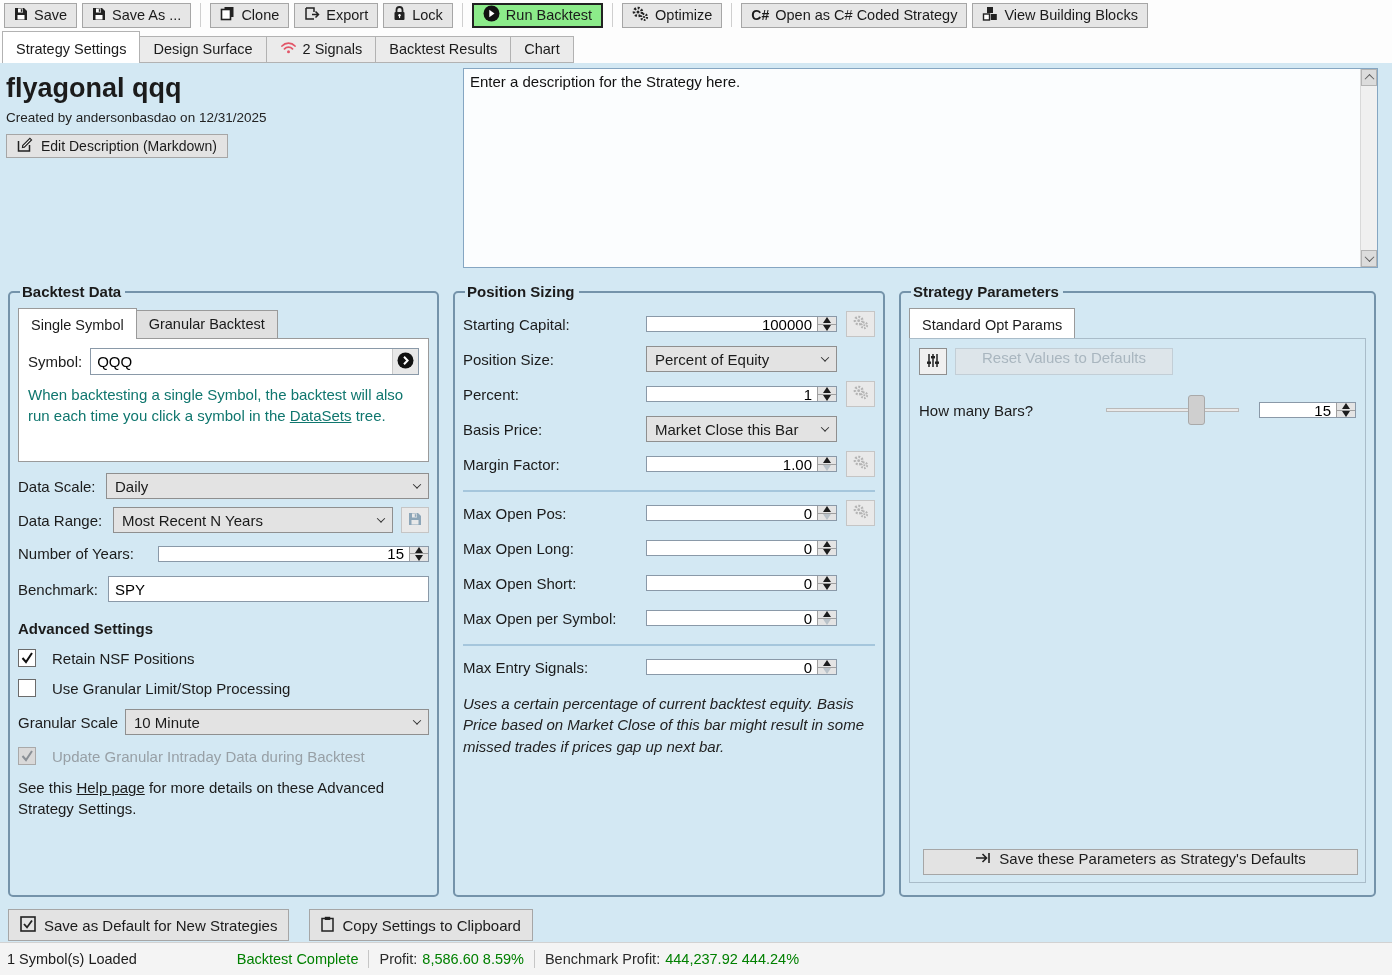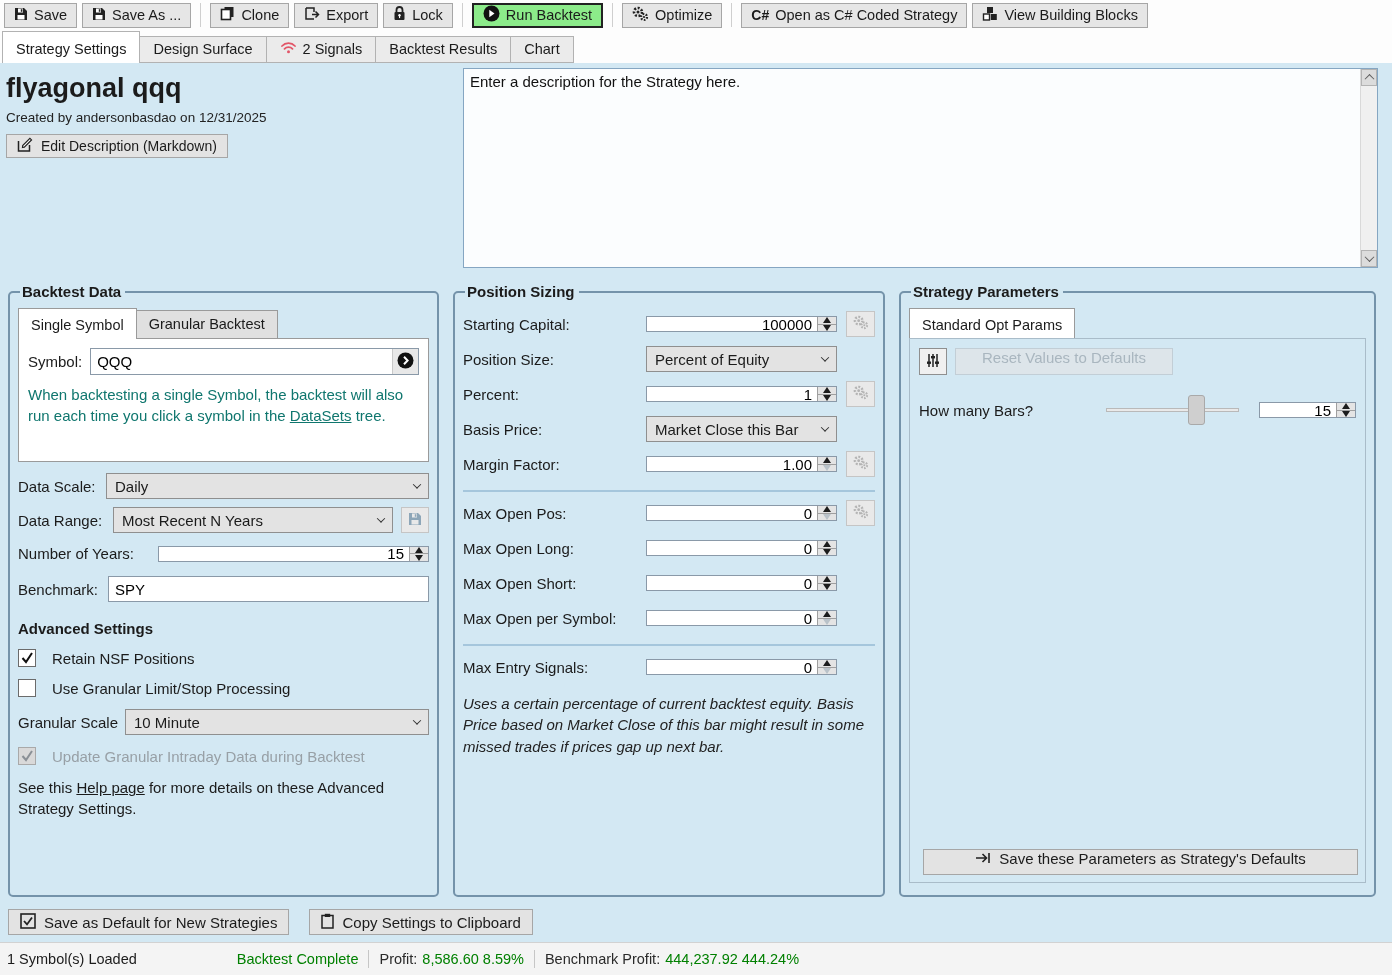--- a/index.html
+++ b/index.html
@@ -104,21 +104,21 @@
   .bars-row { display:flex; align-items:center; margin-top:20px; }
   .bars-row .lbl { width:185px; }
   .slider { position:relative; width:133px; height:30px; margin-left:2px; }
   .slider .track { position:absolute; left:0; right:0; top:13px; height:4px; background:#e9e9e9; border:1px solid #b9b9b9; }
   .slider .thumb { position:absolute; top:0; left:62%; width:17px; height:30px; background:#cfcfcf; border:1px solid #a9a9a9; border-radius:3px; cursor:pointer; }
   .bars-spin { width:97px; margin-left:20px; }
   .save-params { position:absolute; left:13px; right:7px; bottom:7px; height:26px; background:#e3e3e3;
     border:1px solid #a6a6a6; display:flex; justify-content:center; gap:8px; font-size:15px; cursor:pointer; }
   
   .footer-btns { position:absolute; left:8px; top:846px; display:flex; gap:20px; }
-  .fbtn { display:inline-flex; align-items:center; gap:8px; height:26px; padding:0 11px;
+  .fbtn { display:inline-flex; align-items:center; gap:8px; height:32px; padding:0 11px;
     background:#e3e3e3; border:1px solid #a6a6a6; font-size:15px; cursor:pointer; }
   
   .statusbar { position:absolute; left:0; top:942px; width:1392px; height:33px; background:#f4f4f4;
     border-top:1px solid #d2d2d2; display:flex; align-items:center; font-size:14.5px; }
   .statusbar .green { color:#008000; }
   .ssep { width:1px; height:18px; background:#c6c6c6; }
   .s1 { margin-left:7px; }
   .s2 { margin-left:100px; }
   .ssep.a { margin-left:10px; } .ssep.b { margin-left:10px; }
   .sprofit { margin-left:10px; } .sbench { margin-left:10px; }

